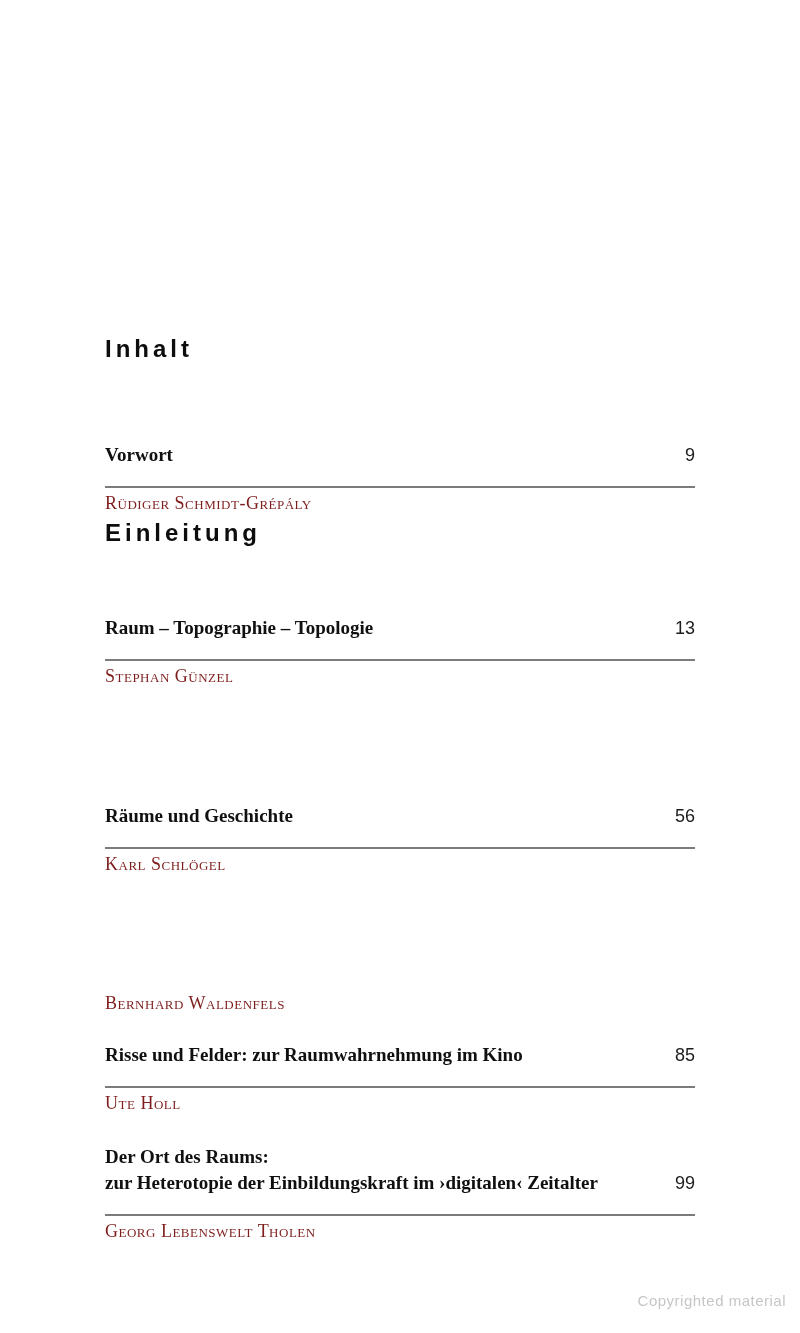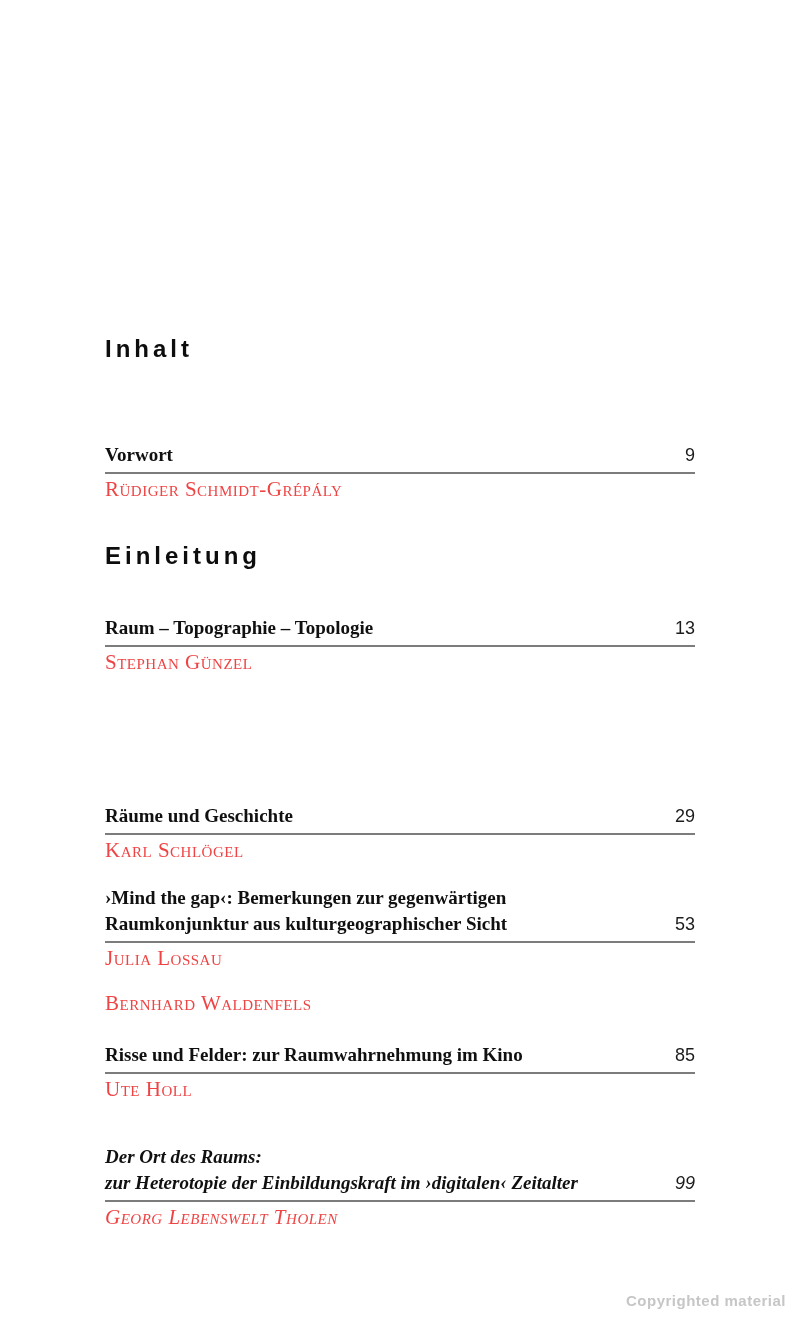--- a/index.html
+++ b/index.html
@@ -23,69 +23,68 @@
     color: #0d0d0d;
     white-space: nowrap;
   }
   .toc-entry {
     position: absolute;
     left: 105px;
     width: 590px;
   }
   .title-block {
     border-bottom: 2px solid var(--rule, #7c7c7c);
-    padding-bottom: 4px;
+    padding-bottom: 18px;
   }
   .title-line {
     display: flex;
     justify-content: space-between;
     align-items: baseline;
     font-weight: bold;
     font-size: 19px;
     line-height: 26px;
     white-space: nowrap;
     color: #101010;
   }
   .page-num {
     font-family: "Liberation Sans", "DejaVu Sans", sans-serif;
     font-weight: normal;
     font-size: 18px;
     margin-left: 12px;
     color: #1c1c1c;
   }
   .author {
     margin-top: 3px;
-    font-size: 21px;
+    font-size: 18px;
     font-variant: small-caps;
     letter-spacing: 0.5px;
     line-height: 24px;
-    color: #ef4444;
+    color: #7f1d1d;
     white-space: nowrap;
   }
   .watermark {
     position: absolute;
     top: 1292px;
     right: 14px;
     font-family: "Liberation Sans", "DejaVu Sans", sans-serif;
     font-size: 15px;
     letter-spacing: 0.5px;
     color: var(--watermark, #c6c6c6);
-    font-weight: bold;
   }
   
   #h-inhalt     { top: 334px; }
   #entry-0      { top: 442px; }
-  #h-einleitung { top: 541px; }
+  #h-einleitung { top: 518px; }
   #entry-1      { top: 615px; }
   #h-part1      { top: 727px; }
   #entry-2      { top: 803px; }
   #entry-3      { top: 885px; }
   #entry-4      { top: 988px; }
   #entry-5      { top: 1042px; }
-  #entry-6      { top: 1144px; font-style: italic; }
+  #entry-6      { top: 1144px; }
 </style>
 </head>
 <body>
 
 <div class="page">
 
   <div id="h-inhalt" class="heading">Inhalt</div>
 
   <div id="entry-0" class="toc-entry">
     <div class="title-block">
@@ -107,38 +106,26 @@
       </div>
     </div>
     <div class="author">Stephan Günzel</div>
   </div>
 
 
   <div id="entry-2" class="toc-entry">
     <div class="title-block">
       <div class="title-line">
         <span>Räume und Geschichte</span>
-        <span class="page-num">29</span>
+        <span class="page-num">56</span>
       </div>
     </div>
     <div class="author">Karl Schlögel</div>
   </div>
 
-  <div id="entry-3" class="toc-entry">
-    <div class="title-block">
-      <div class="title-line">
-        <span>›Mind the gap‹: Bemerkungen zur gegenwärtigen</span>
-      </div>
-      <div class="title-line">
-        <span>Raumkonjunktur aus kulturgeographischer Sicht</span>
-        <span class="page-num">53</span>
-      </div>
-    </div>
-    <div class="author">Julia Lossau</div>
-  </div>
 
   <div id="entry-4" class="toc-entry">
     <div class="author">Bernhard Waldenfels</div>
   </div>
 
   <div id="entry-5" class="toc-entry">
     <div class="title-block">
       <div class="title-line">
         <span>Risse und Felder: zur Raumwahrnehmung im Kino</span>
         <span class="page-num">85</span>

